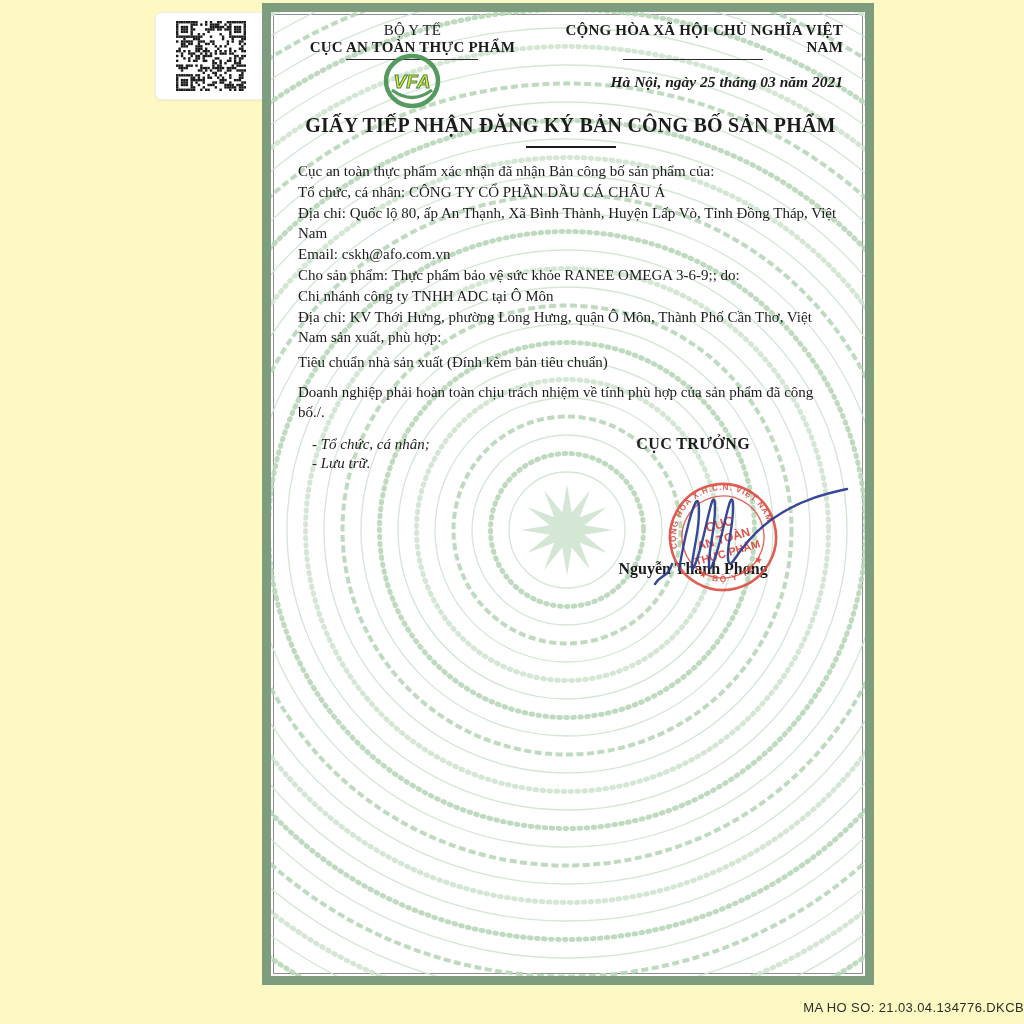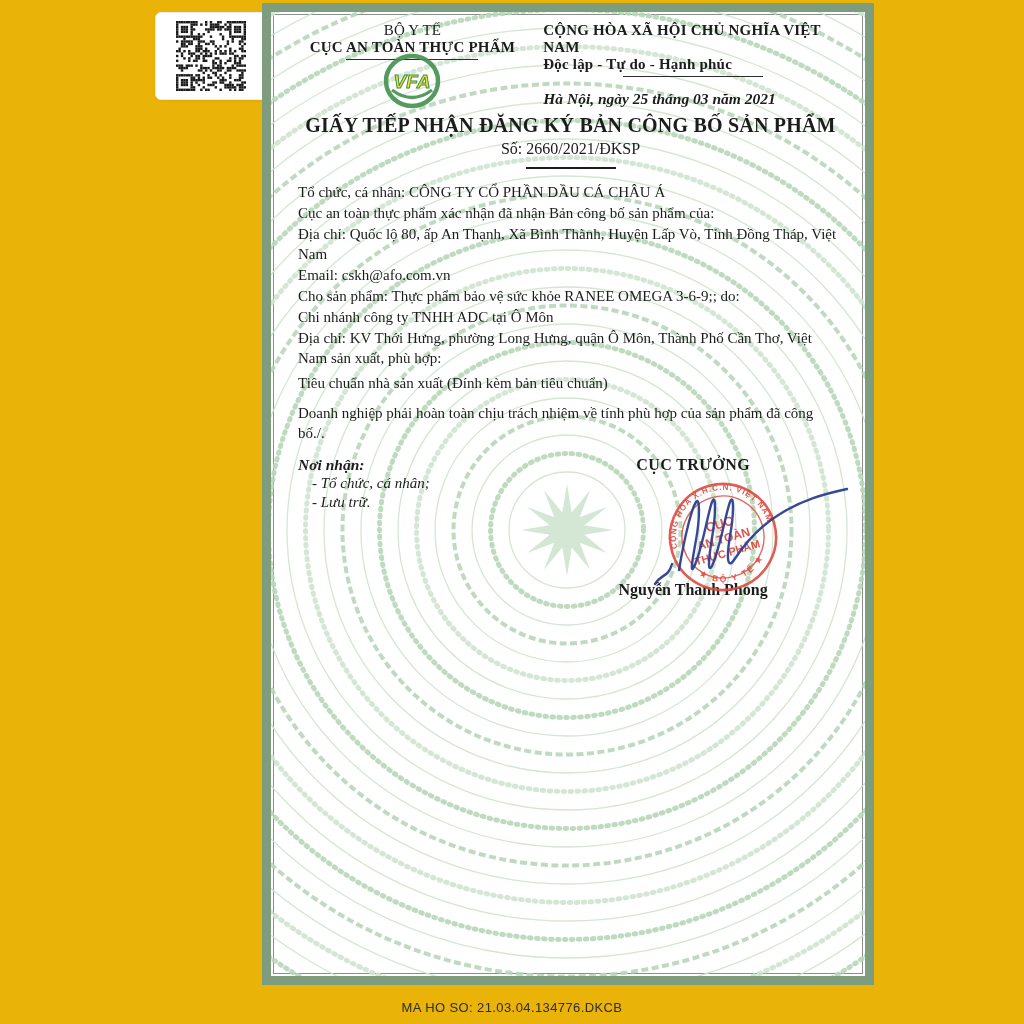--- a/index.html
+++ b/index.html
@@ -1,36 +1,36 @@
 <!DOCTYPE html>
 <html><head>
 <meta charset="utf-8">
 <style>
   * { margin:0; padding:0; box-sizing:border-box; }
   html,body { width:1024px; height:1024px; background:#ffffff; overflow:hidden;
               font-family:"Liberation Serif", serif; color:#1c1c1c; }
-  .page { position:relative; width:1024px; height:1024px; background:#eab308; }
+  .page { position:relative; width:1024px; height:1024px; background:#fef9c3; }
 
   
   .qr-card { position:absolute; left:155px; top:12px; width:112px; height:88px;
              background:#fff; border:1px solid #ededed; border-radius:6px;
              box-shadow:0 1px 3px rgba(0,0,0,.06); display:flex; align-items:center; justify-content:center; }
   .qr-card svg { display:block; }
 
   
   .certificate { position:absolute; left:262px; top:3px; width:612px; height:982px;
                  border:9px solid #7e9d7f; background:#fff;
                  box-shadow: inset 0 0 0 2px #ffffff, inset 0 0 0 3px #8a8f8a; }
   .drum-pattern { position:absolute; inset:0; width:100%; height:100%; z-index:0; }
   .cert-content { position:relative; z-index:1; padding:10px 22px 0 27px; }
 
   
   .hdr { display:flex; justify-content:space-between; }
   .hdr-left  { width:42%; text-align:center; }
-  .hdr-right { width:55%; text-align:left; }
+  .hdr-right { width:55%; text-align:right; }
   .hdr-line  { font-size:15px; letter-spacing:.2px; }
   .bold { font-weight:bold; }
   .rule { border-bottom:1.4px solid #2b2b2b; width:132px; margin:3px auto 0; }
   .rule-r { width:140px; }
   .vfa-logo { margin:-10px auto 0; width:66px; height:64px; position:relative; }
   .date-line { font-style:italic; font-weight:bold; font-size:15.5px; margin-top:13px; }
 
   
   .doc-title { text-align:center; font-weight:bold; font-size:20px; letter-spacing:.2px; }
   .doc-number { text-align:center; font-size:16px; margin-top:3px; }
@@ -50,21 +50,21 @@
   .recipients-heading { font-weight:bold; font-style:italic; font-size:15.5px; }
   .recipients div.item { margin-left:14px; line-height:19px;font-style:italic; }
   .sign-block { width:55%; text-align:center; }
   .position-title { font-weight:bold; font-size:16px; letter-spacing:.4px; }
   .signer-name { font-weight:bold; font-size:16px; margin-top:107px; }
 
   .seal-svg { position:absolute; left:385px; top:458px; z-index:2; }
   .sig-svg  { position:absolute; left:378px; top:460px; z-index:3; }
 
   
-  .footer-code { position:absolute; left:0; top:1000px; width:1024px; text-align:center;
+  .footer-code { position:absolute; left:0; top:1000px; width:1024px; text-align:right;
                  font-family:"Liberation Sans", sans-serif; font-size:13px; color:#2d2d2d;
                  letter-spacing:.4px; }
 </style>
 </head>
 <body>
 
 <div class="page">
 
   <div class="qr-card">
     <svg id="qr-svg" width="70" height="70" viewBox="0 0 70 70">
@@ -517,45 +517,42 @@
           <div class="vfa-logo">
             <svg width="66" height="64" viewBox="0 0 66 64">
               <ellipse cx="33" cy="31" rx="26" ry="25" fill="none" stroke="#469150" stroke-width="4.5" opacity="0.92"></ellipse>
               <path d="M13,40 Q33,55 53,40" fill="none" stroke="#469150" stroke-width="3.2" opacity="0.92"></path>
               <text x="33" y="38" text-anchor="middle" font-family="Liberation Sans, sans-serif" font-size="19" font-weight="bold" font-style="italic" fill="#f0e13c" stroke="#3f8b47" stroke-width="1">VFA</text>
             </svg>
           </div>
         </div>
         <div class="hdr-right">
           <div class="hdr-line bold">CỘNG HÒA XÃ HỘI CHỦ NGHĨA VIỆT NAM</div>
-          <div class="hdr-line bold">Độc lập - Tự do - Hạnh phúc</div>
           <div class="rule rule-r"></div>
           <div class="date-line">Hà Nội, ngày 25 tháng 03 năm 2021</div>
         </div>
       </div>
 
       <div class="doc-title">GIẤY TIẾP NHẬN ĐĂNG KÝ BẢN CÔNG BỐ SẢN PHẨM</div>
-      <div class="doc-number">Số: 2660/2021/ĐKSP</div>
       <div class="num-rule"></div>
 
       <div class="body-text">
+        <p>Cục an toàn thực phẩm xác nhận đã nhận Bản công bố sản phẩm của:</p>
         <p>Tổ chức, cá nhân: CÔNG TY CỔ PHẦN DẦU CÁ CHÂU Á</p>
-        <p>Cục an toàn thực phẩm xác nhận đã nhận Bản công bố sản phẩm của:</p>
         <p>Địa chỉ: Quốc lộ 80, ấp An Thạnh, Xã Bình Thành, Huyện Lấp Vò, Tỉnh Đồng Tháp, Việt Nam</p>
         <p>Email: cskh@afo.com.vn</p>
         <p>Cho sản phẩm: Thực phẩm bảo vệ sức khỏe RANEE OMEGA 3-6-9;; do:</p>
         <p>Chi nhánh công ty TNHH ADC tại Ô Môn</p>
         <p>Địa chỉ: KV Thới Hưng, phường Long Hưng, quận Ô Môn, Thành Phố Cần Thơ, Việt Nam sản xuất, phù hợp:</p>
         <p class="gap-sm">Tiêu chuẩn nhà sản xuất (Đính kèm bản tiêu chuẩn)</p>
         <p class="gap-md">Doanh nghiệp phải hoàn toàn chịu trách nhiệm về tính phù hợp của sản phẩm đã công bố./.</p>
       </div>
 
       <div class="sign-row">
         <div class="recipients">
-          <div class="recipients-heading">Nơi nhận:</div>
           <div class="item">- Tổ chức, cá nhân;</div>
           <div class="item">- Lưu trữ.</div>
         </div>
         <div class="sign-block">
           <div class="position-title">CỤC TRƯỞNG</div>
           <div class="signer-name">Nguyễn Thanh Phong</div>
         </div>
       </div>
 
     </div>

